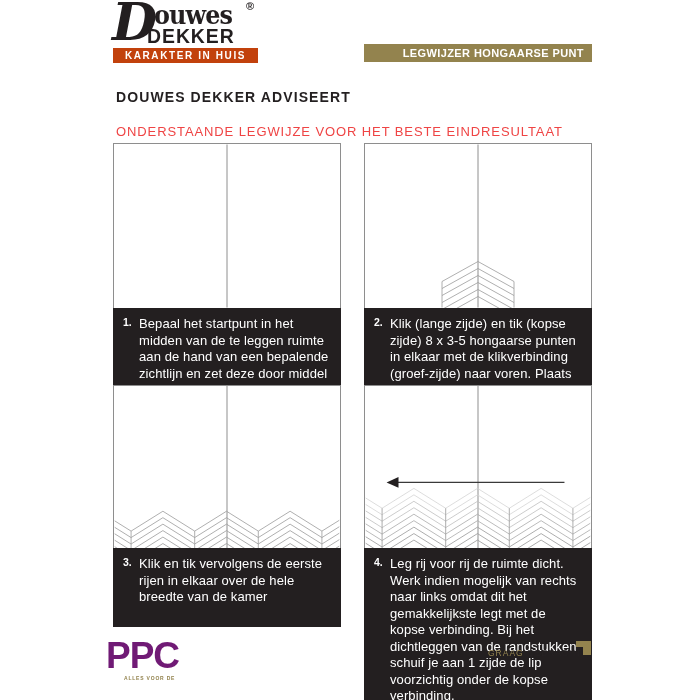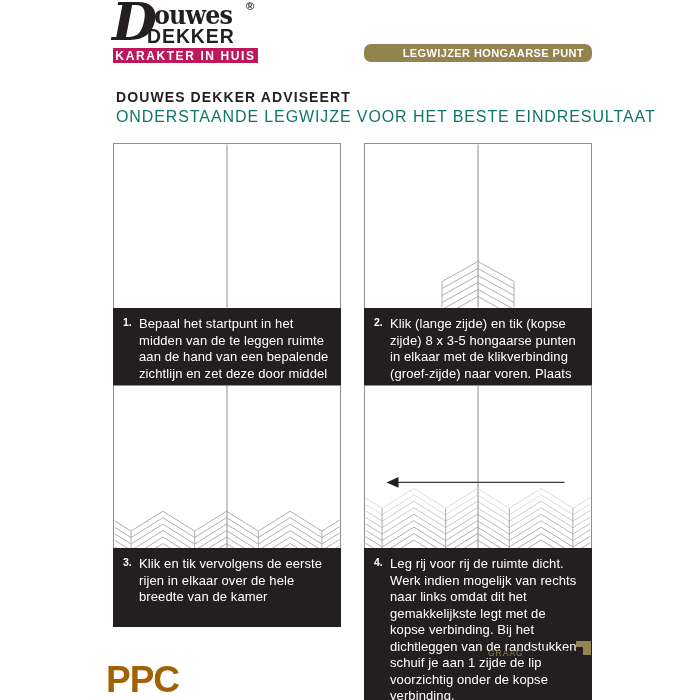--- a/index.html
+++ b/index.html
@@ -6,45 +6,45 @@
   html,body { background:#ffffff; }
   body { font-family:"Liberation Sans", sans-serif; color:#231f20; }
   .page { position:relative; width:700px; height:700px; background:#fff; overflow:hidden; margin:0 auto; }
 
   
   .logo { position:absolute; left:110px; top:0px; width:160px; height:64px; }
   .script-d { position:absolute; left:2px; top:-9px; font-family:"DejaVu Serif", serif; font-style:italic; font-weight:bold; font-size:52px; color:#231f20; }
   .brand-rest { position:absolute; left:44px; top:0px; font-family:"DejaVu Serif", serif; font-weight:bold; font-size:26px; letter-spacing:-1px; transform:scaleX(.92); transform-origin:left; color:#231f20; }
   .brand-reg { position:absolute; left:136px; top:0px; font-size:11px; font-weight:bold; color:#231f20; }
   .brand-sub { position:absolute; left:37px; top:25px; font-weight:bold; font-size:20px; letter-spacing:1px; transform:scaleX(.97); transform-origin:left; color:#231f20; }
-  .tagline-bar { position:absolute; left:113px; top:48px; width:145px; height:15px; background:#be185d; color:#fff; display:flex; align-items:center; justify-content:center; font-size:12px; font-weight:bold; letter-spacing:1.6px; white-space:nowrap; }
+  .tagline-bar { position:absolute; left:113px; top:48px; width:145px; height:15px; background:#c2410c; color:#fff; display:flex; align-items:center; justify-content:center; font-size:10px; font-weight:bold; letter-spacing:1.6px; white-space:nowrap; }
 
   
-  .banner { position:absolute; left:364px; top:44px; width:228px; height:18px; background:#93834e; color:#fff; display:flex; align-items:center; justify-content:flex-end; padding-right:8px; font-size:11px; font-weight:bold; letter-spacing:.4px; white-space:nowrap;border-radius:7px; }
+  .banner { position:absolute; left:364px; top:44px; width:228px; height:18px; background:#93834e; color:#fff; display:flex; align-items:center; justify-content:flex-end; padding-right:8px; font-size:11px; font-weight:bold; letter-spacing:.4px; white-space:nowrap; }
 
   
   .heading { position:absolute; left:116px; top:89px; }
   .heading .l1 { font-size:14px; font-weight:bold; letter-spacing:1.1px; color:#231f20; }
-  .heading .l2 { font-size:16px; letter-spacing:.9px; color:#0f766e; margin-top:3px; }
+  .heading .l2 { font-size:13px; letter-spacing:.9px; color:#ef4444; margin-top:19px; }
 
   
   .panel { position:absolute; width:228px; }
   .p1 { left:113px; top:143px; } .p2 { left:364px; top:143px; }
   .p3 { left:113px; top:385px; } .p4 { left:364px; top:385px; }
   .illus { position:relative; border:1px solid #8e8e8e; border-bottom:none; background:#fff; }
   .r1 .illus { height:165px; } .r2 .illus { height:163px; }
   .illus svg { display:block; width:100%; height:100%; }
   .caption { background:#231f20; color:#fff; padding:8px 10px 6px 10px; display:flex; }
   .r1 .caption { min-height:64px; } .r2 .caption { min-height:79px; }
   .caption .num { flex:0 0 16px; font-weight:bold; font-size:10.5px; line-height:1.15; }
   .caption .txt { flex:1; font-size:13px; line-height:1.27; letter-spacing:.1px; }
 
   
   .ppc-block { position:absolute; left:106px; top:637px; }
-  .ppc-word { font-weight:bold; font-size:37px; letter-spacing:-1px; color:#a16207; line-height:1;margin-top:24px; }
+  .ppc-word { font-weight:bold; font-size:37px; letter-spacing:-1px; color:#701a75; line-height:1; }
   .ppc-sub { display:flex; align-items:flex-end; gap:3px; margin-top:1px; margin-left:2px; }
   .ppc-sub-text { display:flex; flex-direction:column;gap:45px; }
   .ppc-sub1 { font-size:5px; letter-spacing:.8px; color:#93834e; font-weight:bold; }
   .ppc-sub2 { font-size:7.5px; letter-spacing:1.3px; color:#262223; font-weight:bold; margin-top:1px; }
   .closing { position:absolute; left:488px; top:648px; font-size:8.5px; font-weight:normal; letter-spacing:1px; white-space:nowrap; }
   .closing .gold { color:#93834e; } .closing .black { color:#262223; }
   .corner-mark { position:absolute; left:576px; top:641px; }
 </style>
 </head>
 <body>

